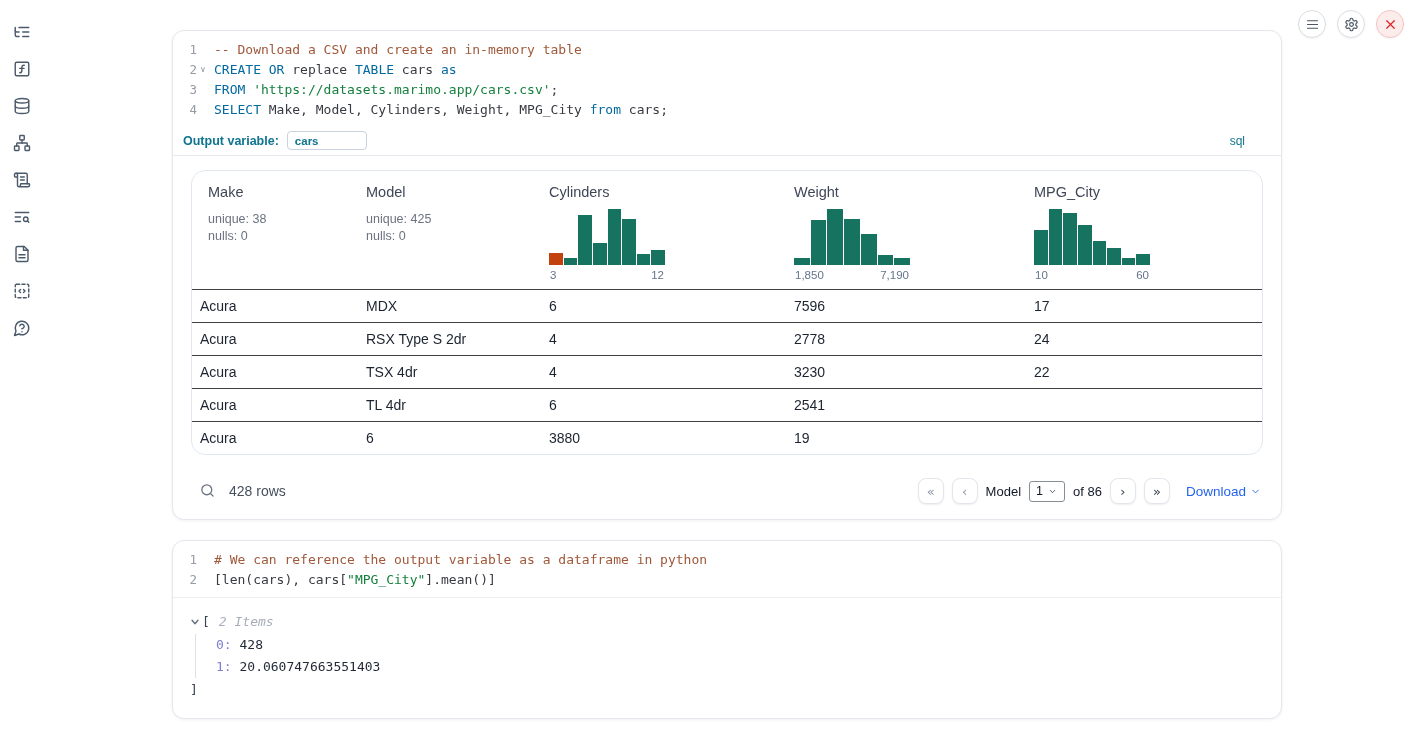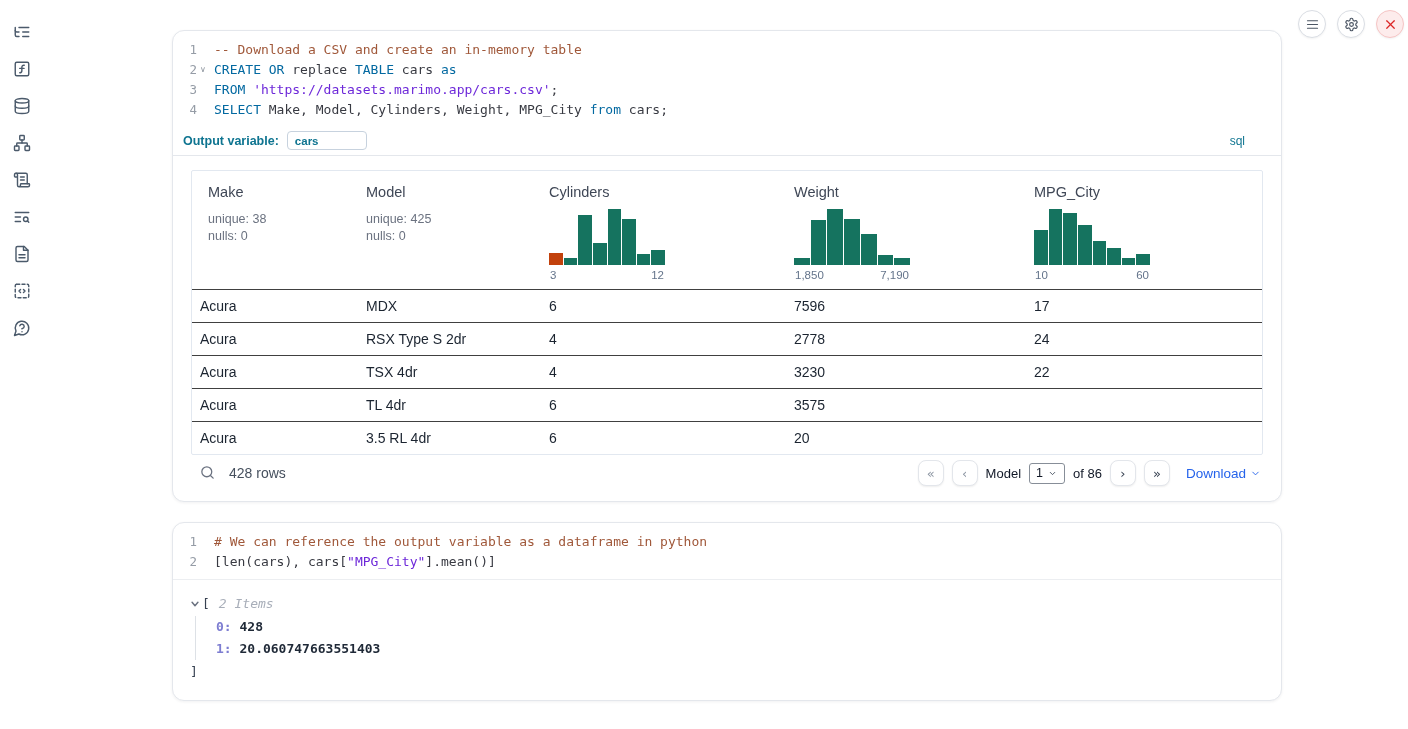--- a/index.html
+++ b/index.html
@@ -26,49 +26,49 @@
   .cell-card { border:1px solid #e4e7ec; border-radius:12px; background:#fff;
     box-shadow:0 1px 3px rgba(16,24,40,.06); margin-bottom:20px; overflow:hidden; }
 
   
   .code-area { padding:9px 0 7px; font-family:"DejaVu Sans Mono", monospace; font-size:13px; cursor:text; }
   .code-line { display:flex; line-height:20px; white-space:pre; }
   .ln { width:24px; text-align:right; color:#959ca6; font-size:12.5px; flex:none; }
   .fold { width:12px; flex:none; color:#8a919b; font-size:8px; line-height:20px; text-align:center; font-family:"DejaVu Sans", sans-serif; }
   .code { padding-left:5px; }
   .tok-kw  { color:#0369a1; }
-  .tok-str { color:#6d28d9;text-align:right; }
+  .tok-str { color:#15803d;text-align:right; }
   .tok-com { color:#a0583a; }
   .tok-pl  { color:#383a42; }
 
   
   .outvar-row { display:flex; align-items:center; padding:4px 10px 5px; border-bottom:1px solid #e4e7ec; }
   .outvar-label { color:#0e7490; font-size:12.5px; font-weight:bold;text-align:center; }
   .outvar-input { margin-left:8px; width:80px; height:19px; border:1px solid #c7d2de; border-radius:4px;
     font-family:"Liberation Sans", sans-serif; font-size:11.5px; font-weight:bold; color:#0e7490; padding:1px 7px; outline:none; }
   .lang-badge { margin-left:auto; margin-right:26px; color:#0e7490; font-size:12px; font-weight:normal; cursor:pointer; }
 
   
   .table-section { padding:14px 18px 14px; }
-  .data-table { border:1px solid #e2e8f0; border-radius:2px; overflow:hidden; }
+  .data-table { border:1px solid #e2e8f0; border-radius:14px; overflow:hidden; }
   .thead, .trow { display:grid; grid-template-columns:164px 183px 245px 240px 1fr; }
   .th { padding:12px 10px 8px 10px; }
   .th:first-child { padding-left:16px; }
   .th-name { font-size:14.5px; color:#3f4756; cursor:pointer; display:inline-block; }
   .th-stats { margin-top:10px; font-size:12.5px; color:#6b7280; line-height:17px; }
   .hist { margin-top:8px; width:116px; }
   .hist-bars { display:flex; align-items:flex-end; gap:1px; height:56px; }
   .hbar { flex:1; }
   .hist-labels { display:flex; justify-content:space-between; font-size:11.5px; color:#64748b; margin-top:4px; padding:0 1px; }
   .trow { border-top:1px solid #404040; }
   .td { padding:8px 10px; font-size:14px; color:#1b2430; }
   .td:first-child { padding-left:8px; }
 
   
-  .table-footer { display:flex; align-items:center; margin-top:4px; padding:0 2px; height:28px;justify-content:space-between; }
+  .table-footer { display:flex; align-items:center; margin-top:22px; padding:0 2px; height:28px;justify-content:space-between; }
   .search-btn { width:18px; height:18px; color:#6b7280; display:flex; cursor:pointer; margin-left:6px; }
   .search-btn svg { width:17px; height:17px; stroke:currentColor; fill:none; stroke-width:1.8; stroke-linecap:round; }
   .rows-count { margin-left:12px; font-size:14px; color:#46505e; }
   .pager { margin-left:auto; display:flex; align-items:center; gap:8px; }
   .pg-btn { width:26px; height:26px; border:1px solid #e3e6eb; border-radius:8px; background:#fff;
     box-shadow:0 1px 2px rgba(0,0,0,.07); display:flex; align-items:center; justify-content:center;
     font-size:13px; color:#374151; cursor:pointer; font-family:"DejaVu Sans", sans-serif; }
   .pg-btn.dim { color:#8d96a3; }
   .pg-text { font-size:13px; color:#111827; }
   .page-select { min-width:36px; height:21px; border:1px solid #878e98; border-radius:3px; background:#fff;
@@ -78,21 +78,21 @@
   .download svg { width:11px; height:11px; stroke:#2563eb; fill:none; stroke-width:2; stroke-linecap:round; stroke-linejoin:round; }
 
   
   .py-code { border-bottom:1px solid #eceef1; }
   .py-output { padding:14px 16px 18px 17px; font-family:"DejaVu Sans Mono", monospace; font-size:13px; color:#1f2937; }
   .tree-head { display:flex; align-items:center; line-height:20px; }
   .tree-chevron { width:10px; height:10px; display:flex; margin-right:2px; cursor:pointer; }
   .tree-chevron svg { width:10px; height:10px; stroke:#6b7280; fill:none; stroke-width:1.8; stroke-linecap:round; stroke-linejoin:round; }
   .tree-bracket { color:#374151; }
   .tree-items { color:#a8aeb9; font-style:italic; margin-left:9px; }
-  .tree-children { margin-left:5px; border-left:1px solid #dde1e6; padding-left:20px; margin-top:2px; margin-bottom:2px;font-weight:bold; }
+  .tree-children { margin-left:5px; border-left:1px solid #dde1e6; padding-left:20px; margin-top:2px; margin-bottom:2px; }
   .tree-entry { line-height:22px; }
   .tree-key { color:#7d7dd1; }
   .tree-val { color:#1f2937; }
   .tree-close { line-height:20px; color:#374151; }
 </style>
 </head>
 <body>
 
 <div class="sidebar">
   <span class="side-btn">
@@ -300,27 +300,27 @@
           <div class="td">Acura</div>
           <div class="td">TSX 4dr</div>
           <div class="td">4</div>
           <div class="td">3230</div>
           <div class="td">22</div>
         </div>
         <div class="trow">
           <div class="td">Acura</div>
           <div class="td">TL 4dr</div>
           <div class="td">6</div>
-          <div class="td">3575</div>
-        </div>
-        <div class="trow">
-          <div class="td">Acura</div>
-          <div class="td">3.5 RL 4dr</div>
+          <div class="td">2541</div>
+        </div>
+        <div class="trow">
+          <div class="td">Acura</div>
           <div class="td">6</div>
-          <div class="td">20</div>
+          <div class="td">3880</div>
+          <div class="td">19</div>
         </div>
       </div>
 
       <div class="table-footer">
         <span class="search-btn">
           <svg viewBox="0 0 24 24">
               <circle cx="11" cy="11" r="7"></circle>
               <path d="m20 20-3.5-3.5"></path>
             </svg>
         </span>

